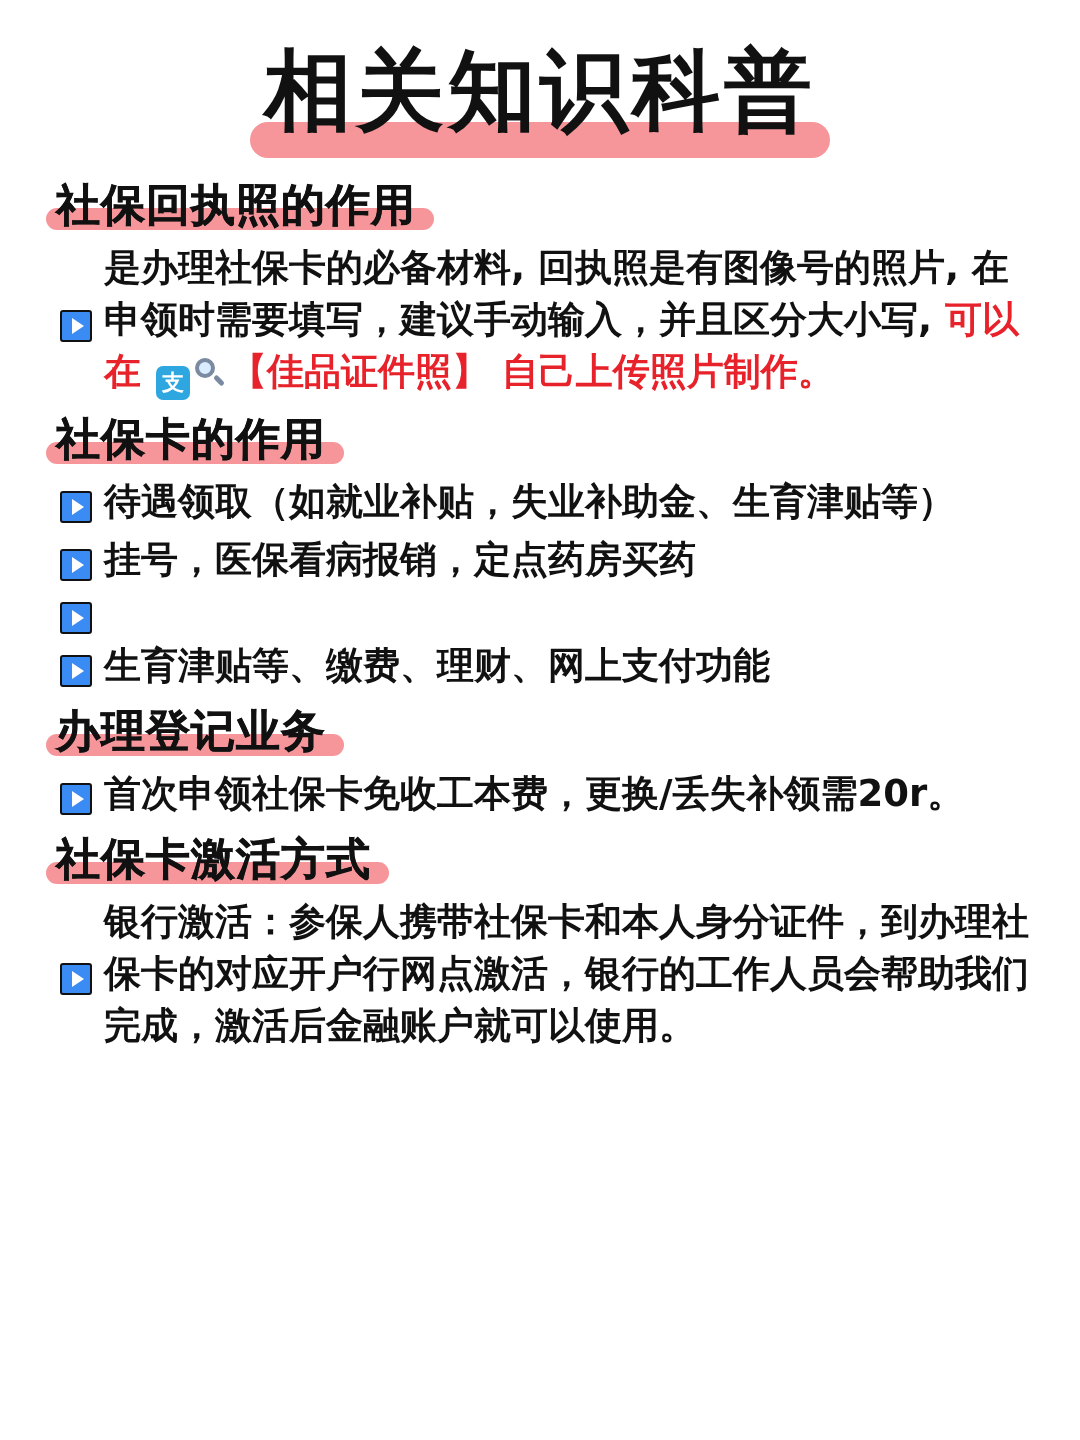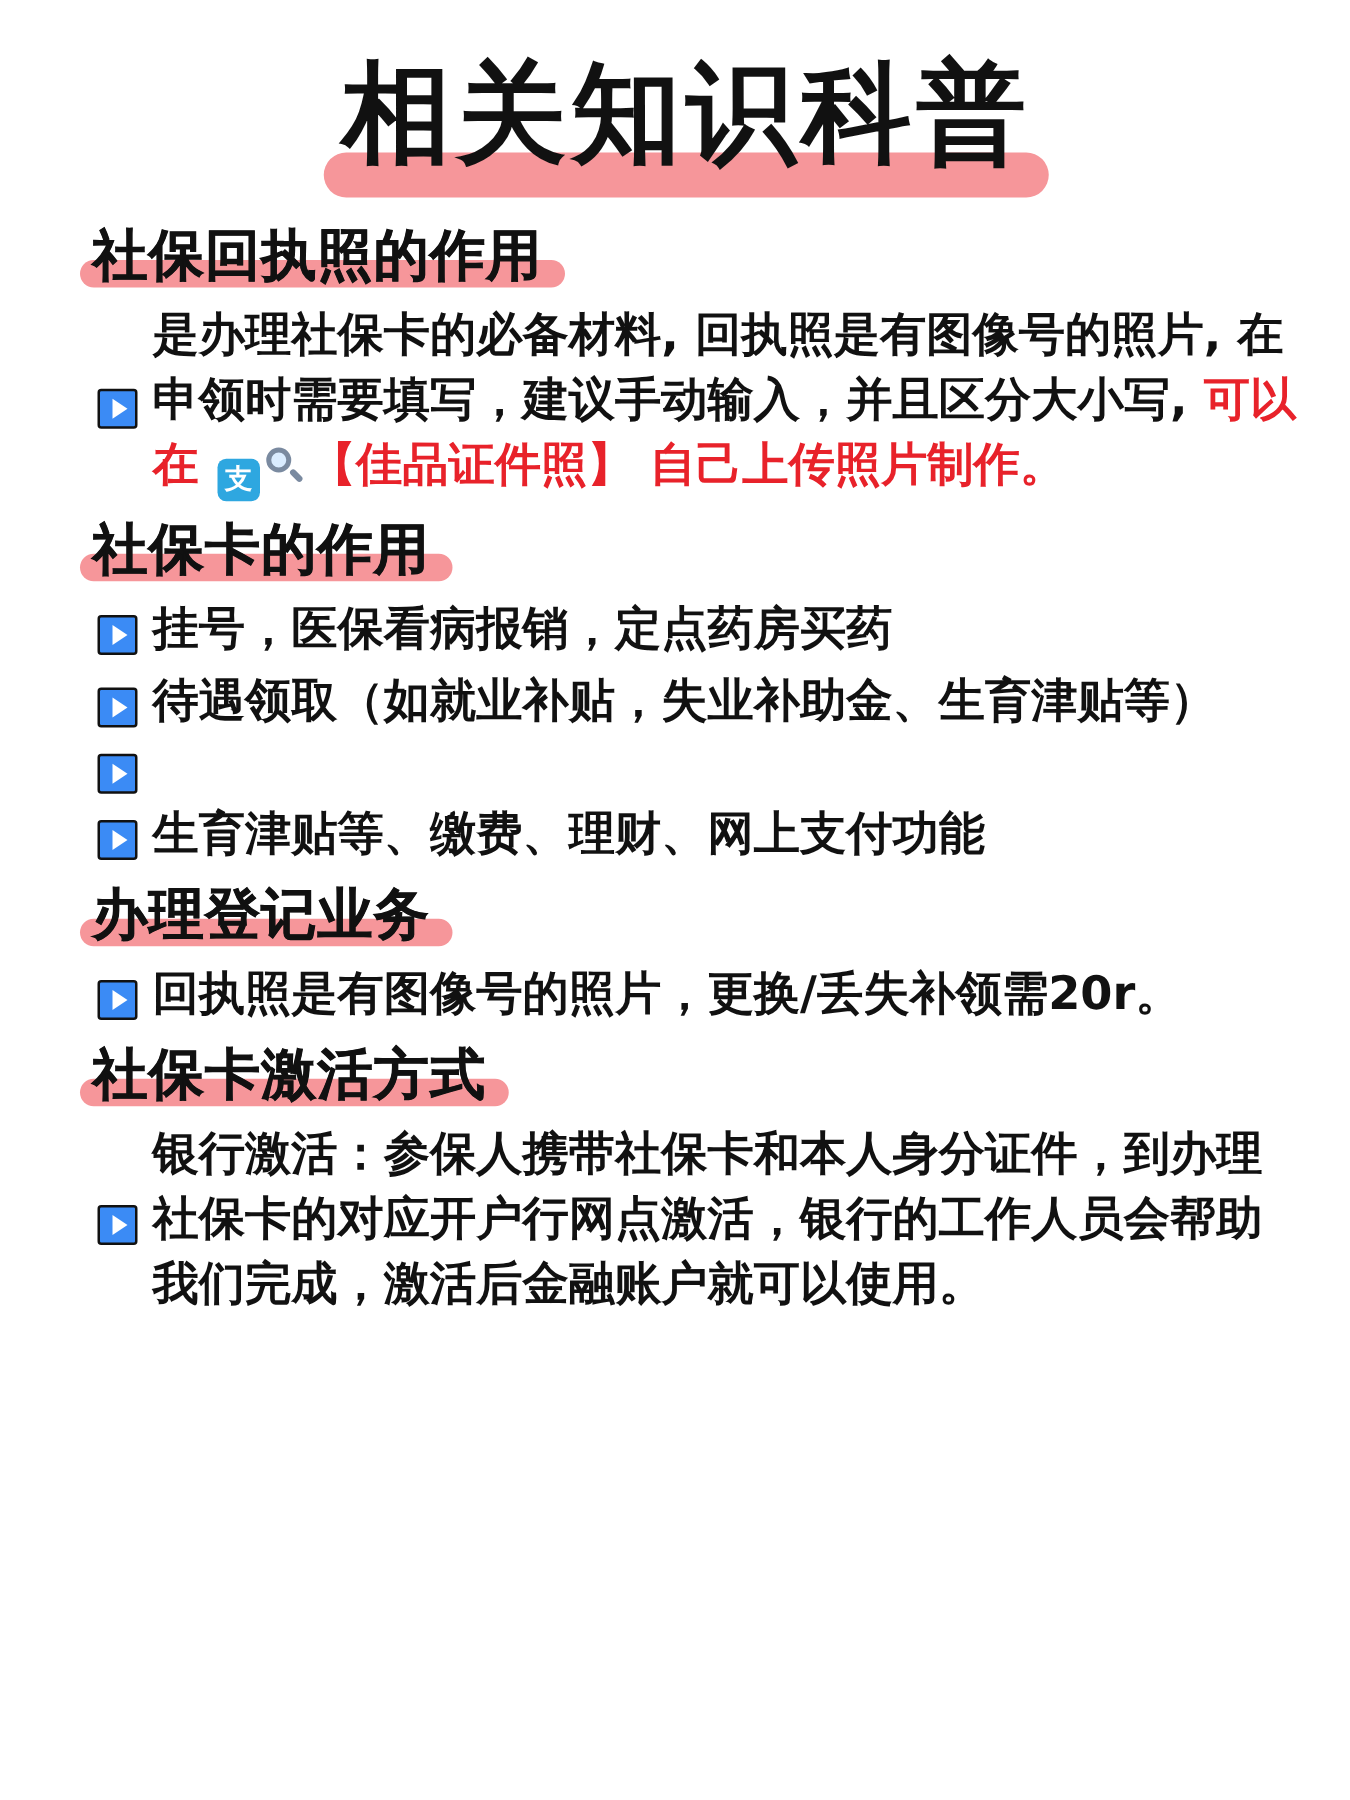--- a/index.html
+++ b/index.html
@@ -12,21 +12,21 @@
     background: #ffffff;
     font-family: "Liberation Sans", "DejaVu Sans", sans-serif;
     color: #111111;
     overflow: hidden;
   }
   .page {
     position: relative;
     width: 1080px;
     height: 1440px;
     box-sizing: border-box;
-    padding: 30px 38px 10px 56px;
+    padding: 30px 38px 10px 38px;
   }
 
   
   .title-wrap {
     position: relative;
     text-align: center;
     margin: 6px 0 8px 0;
     height: 130px;
   }
   .title-bar {
@@ -179,38 +179,38 @@
   <div id="sections-root">
       <div class="section first"><div class="heading-wrap"><div class="heading-bar"></div><div class="heading-text">社保回执照的作用</div></div><ul class="items">
           <li class="item">
             <span class="bullet"></span>
             <div class="item-text"><span>是办理社保卡的必备材料, 回执照是有图像号的照片, 在申领时需要填写，建议手动输入，并且区分大小写, </span><span class="red">可以在 </span><span class="inline-icon">支</span><span class="search-icon"><span class="lens"></span><span class="handle"></span></span><span class="red">【佳品证件照】 自己上传照片制作。</span></div>
           </li>
         </ul></div>
       <div class="section"><div class="heading-wrap"><div class="heading-bar"></div><div class="heading-text">社保卡的作用</div></div><ul class="items">
           <li class="item">
             <span class="bullet"></span>
+            <div class="item-text"><span>待遇领取（如就业补贴，失业补助金、生育津贴等）</span></div>
+          </li>
+          <li class="item">
+            <span class="bullet"></span>
             <div class="item-text"><span>挂号，医保看病报销，定点药房买药</span></div>
           </li>
           <li class="item">
             <span class="bullet"></span>
-            <div class="item-text"><span>待遇领取（如就业补贴，失业补助金、生育津贴等）</span></div>
-          </li>
-          <li class="item">
-            <span class="bullet"></span>
           </li>
           <li class="item">
             <span class="bullet"></span>
             <div class="item-text"><span>生育津贴等、缴费、理财、网上支付功能</span></div>
           </li>
         </ul></div>
       <div class="section"><div class="heading-wrap"><div class="heading-bar"></div><div class="heading-text">办理登记业务</div></div><ul class="items">
           <li class="item">
             <span class="bullet"></span>
-            <div class="item-text"><span>回执照是有图像号的照片，更换/丢失补领需20r。</span></div>
+            <div class="item-text"><span>首次申领社保卡免收工本费，更换/丢失补领需20r。</span></div>
           </li>
         </ul></div>
       <div class="section"><div class="heading-wrap"><div class="heading-bar"></div><div class="heading-text">社保卡激活方式</div></div><ul class="items">
           <li class="item">
             <span class="bullet"></span>
             <div class="item-text"><span>银行激活：参保人携带社保卡和本人身分证件，到办理社保卡的对应开户行网点激活，银行的工作人员会帮助我们完成，激活后金融账户就可以使用。</span></div>
           </li>
         </ul></div>
     </div>
 

